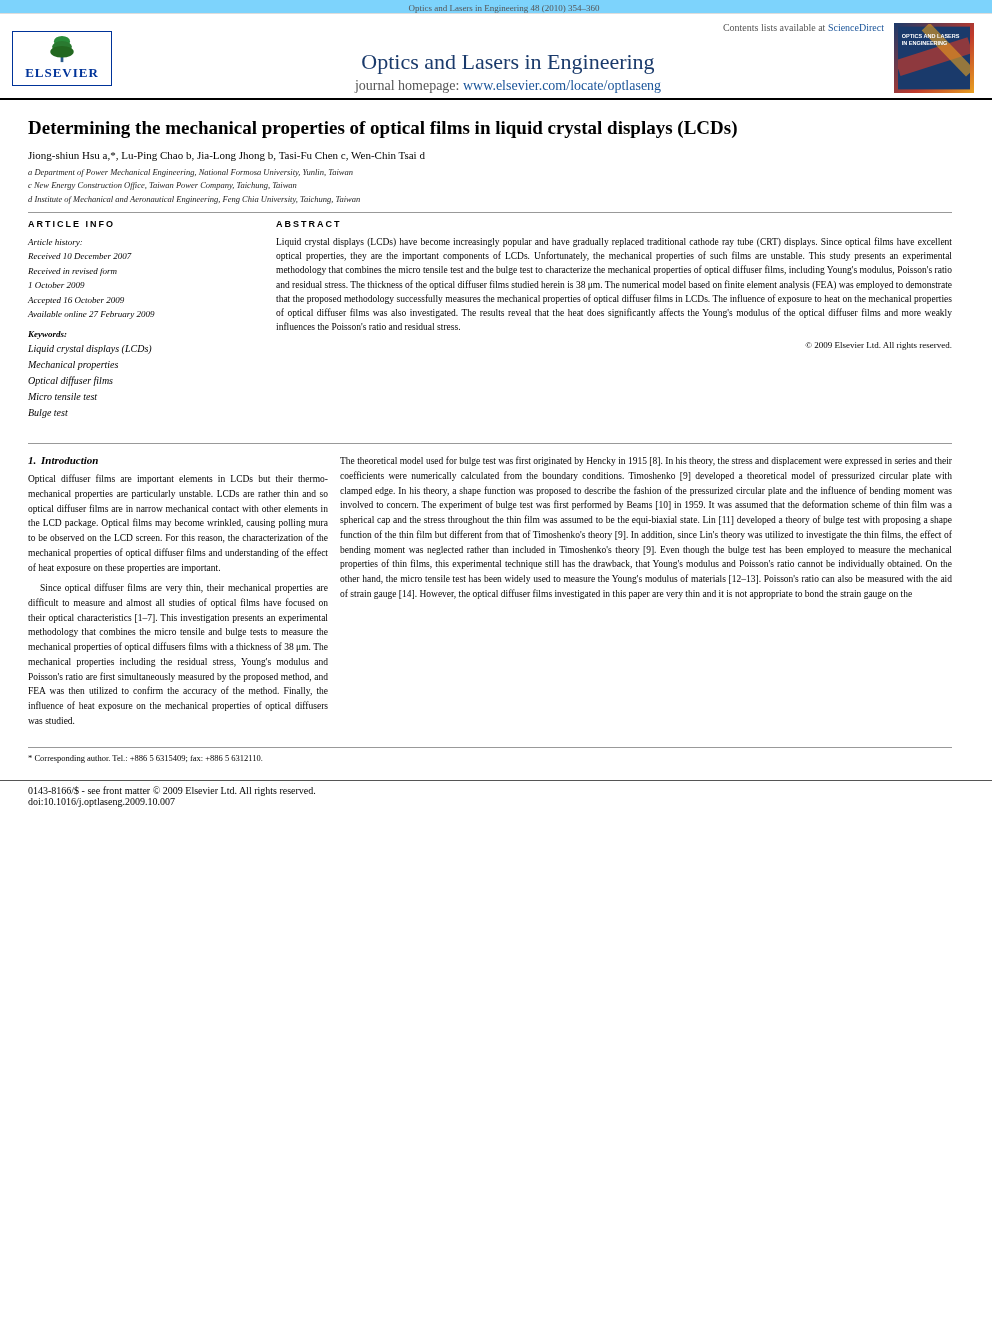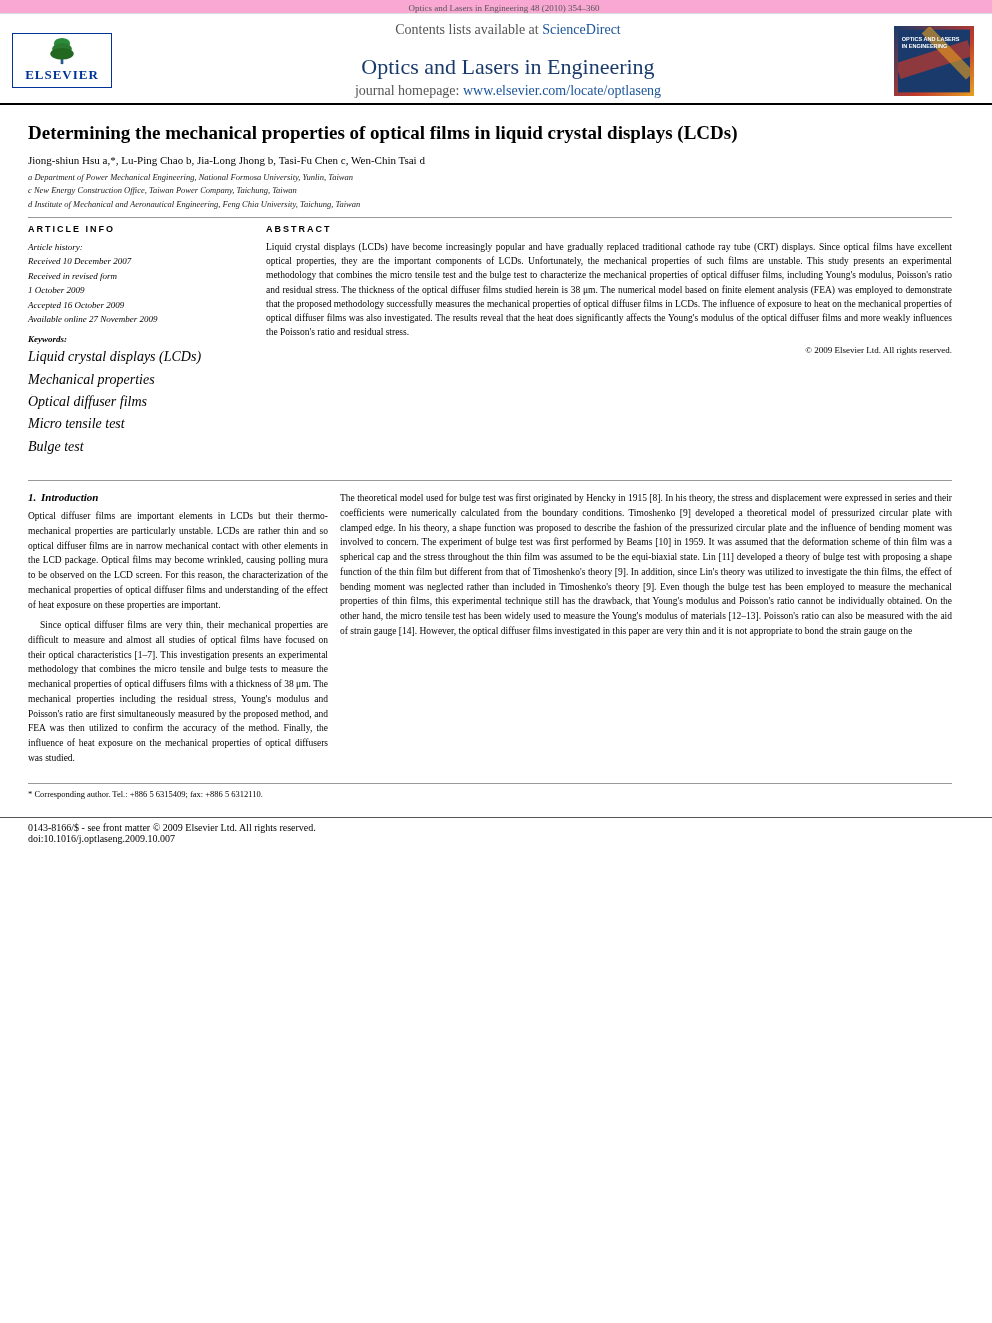--- a/index.html
+++ b/index.html
@@ -11,21 +11,21 @@
       width: 992px;
       min-height: 1323px;
     }
     .page-container {
       width: 992px;
       min-height: 1323px;
       background: #fff;
       padding: 0;
     }
     .journal-top-bar {
-      background: #f9a8d4;
+      background: #7dd3fc;
       text-align: center;
       font-size: 9px;
       color: #555;
       padding: 3px 0 0 16px;
       border-bottom: 1px solid #ddd;
     }
     
     .banner {
       display: flex;
       align-items: center;
@@ -56,23 +56,24 @@
       color: #003399;
       letter-spacing: 1px;
       margin-top: 2px;
     }
     .banner-center {
       flex: 1;
       text-align: center;
       padding: 0 10px;
     }
     .contents-line {
-      font-size: 14px;
+      font-size: 10px;
       color: #555;
       margin-bottom: 16px;
+      text-align: right;
     }
     .contents-link {
       color: #1a5499;
       text-decoration: none;
     }
     .journal-title-main {
       font-size: 22px;
       font-weight: normal;
       color: #1a3a6b;
       font-family: 'Times New Roman', Times, serif;
@@ -129,21 +130,21 @@
       margin-bottom: 1px;
     }
     .divider-line {
       border: none;
       border-top: 1px solid #999;
       margin: 6px 0;
     }
     
     .two-col {
       display: flex;
-      gap: 18px;
+      gap: 28px;
       margin-bottom: 22px;
     }
     .left-col {
       width: 220px;
       flex-shrink: 0;
     }
     .right-col {
       flex: 1;
     }
     .section-label {
@@ -164,21 +165,21 @@
       margin-top: 8px;
     }
     .keywords-title {
       font-size: 9px;
       font-weight: bold;
       font-style: italic;
       color: #000;
       margin-bottom: 2px;
     }
     .keywords-list {
-      font-size: 14px;
+      font-size: 10px;
       font-style: italic;
       color: #000;
       line-height: 1.6;
     }
     .abstract-text {
       font-size: 9.5px;
       line-height: 1.5;
       color: #000;
       text-align: justify;
     }
@@ -314,21 +315,21 @@
     <div class="two-col">
 
       <div class="left-col">
         <div class="section-label">ARTICLE INFO</div>
         <div class="article-history">
           <div>Article history:</div>
           <div>Received 10 December 2007</div>
           <div>Received in revised form</div>
           <div>1 October 2009</div>
           <div>Accepted 16 October 2009</div>
-          <div>Available online 27 November 2009</div>
+          <div>Available online 27 February 2009</div>
         </div>
 
         <div class="keywords-section">
           <div class="keywords-title">Keywords:</div>
           <div class="keywords-list">
             <div>Liquid crystal displays (LCDs)</div>
             <div>Mechanical properties</div>
             <div>Optical diffuser films</div>
             <div>Micro tensile test</div>
             <div>Bulge test</div>

